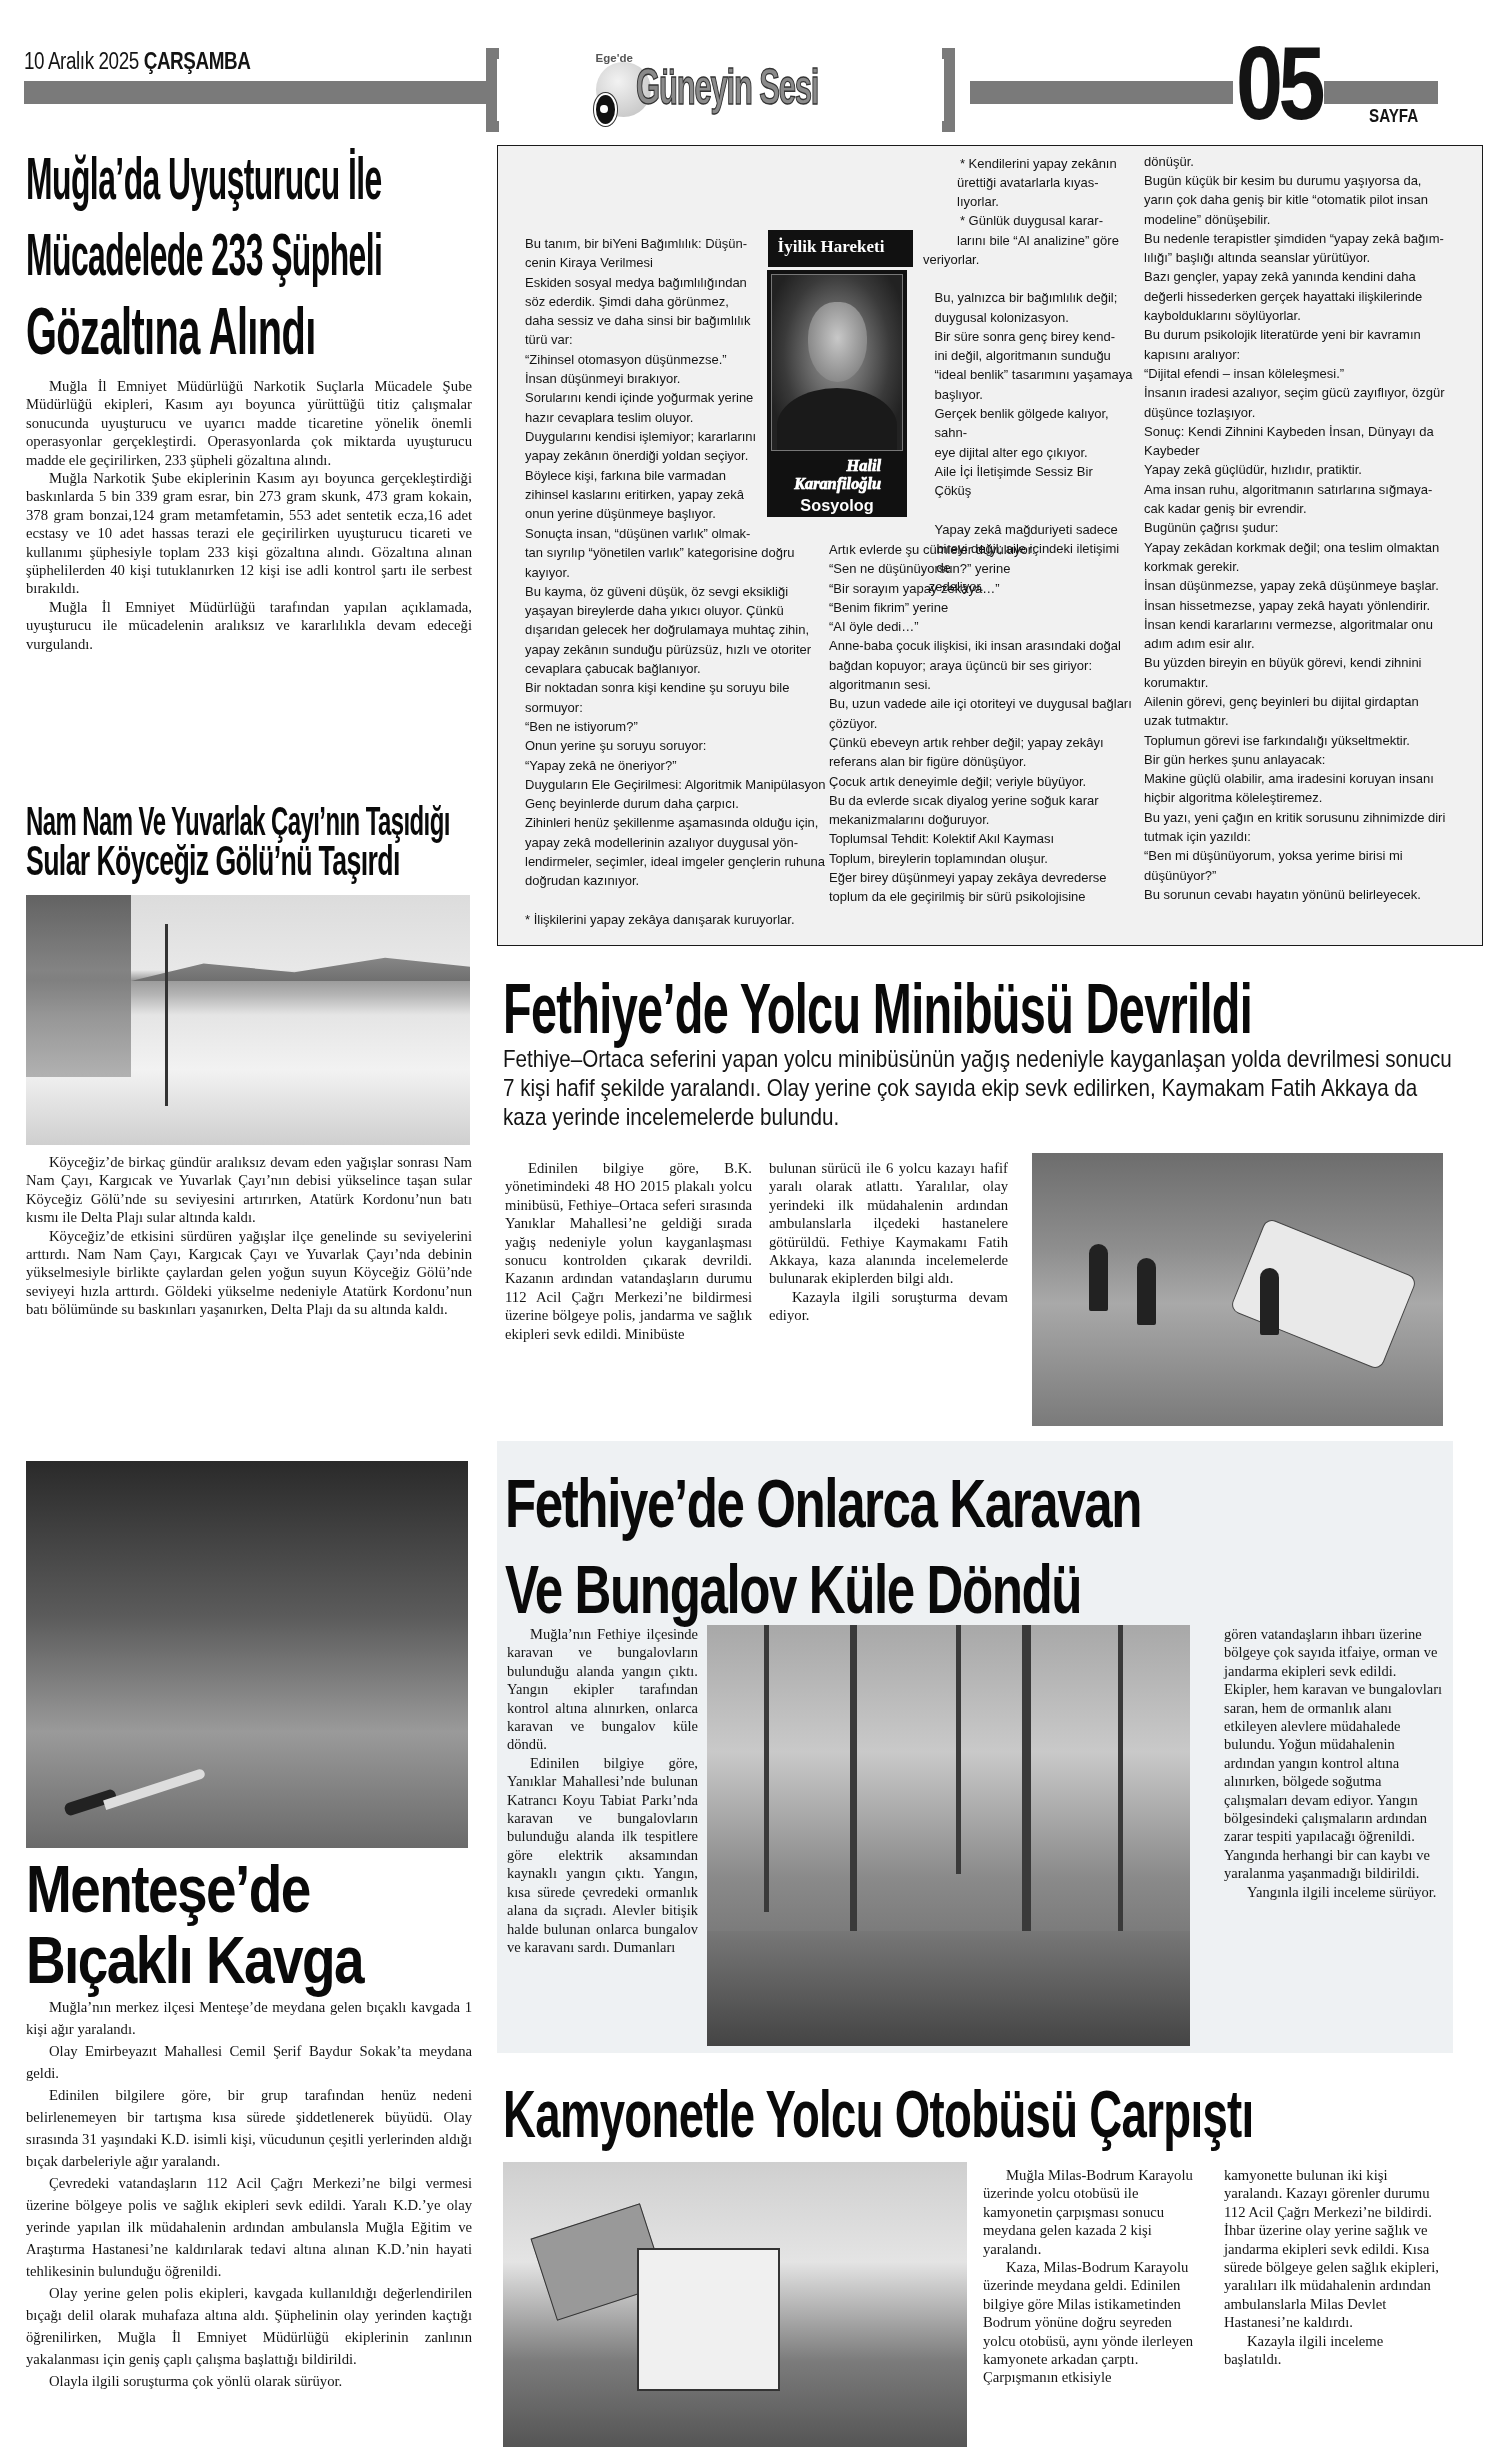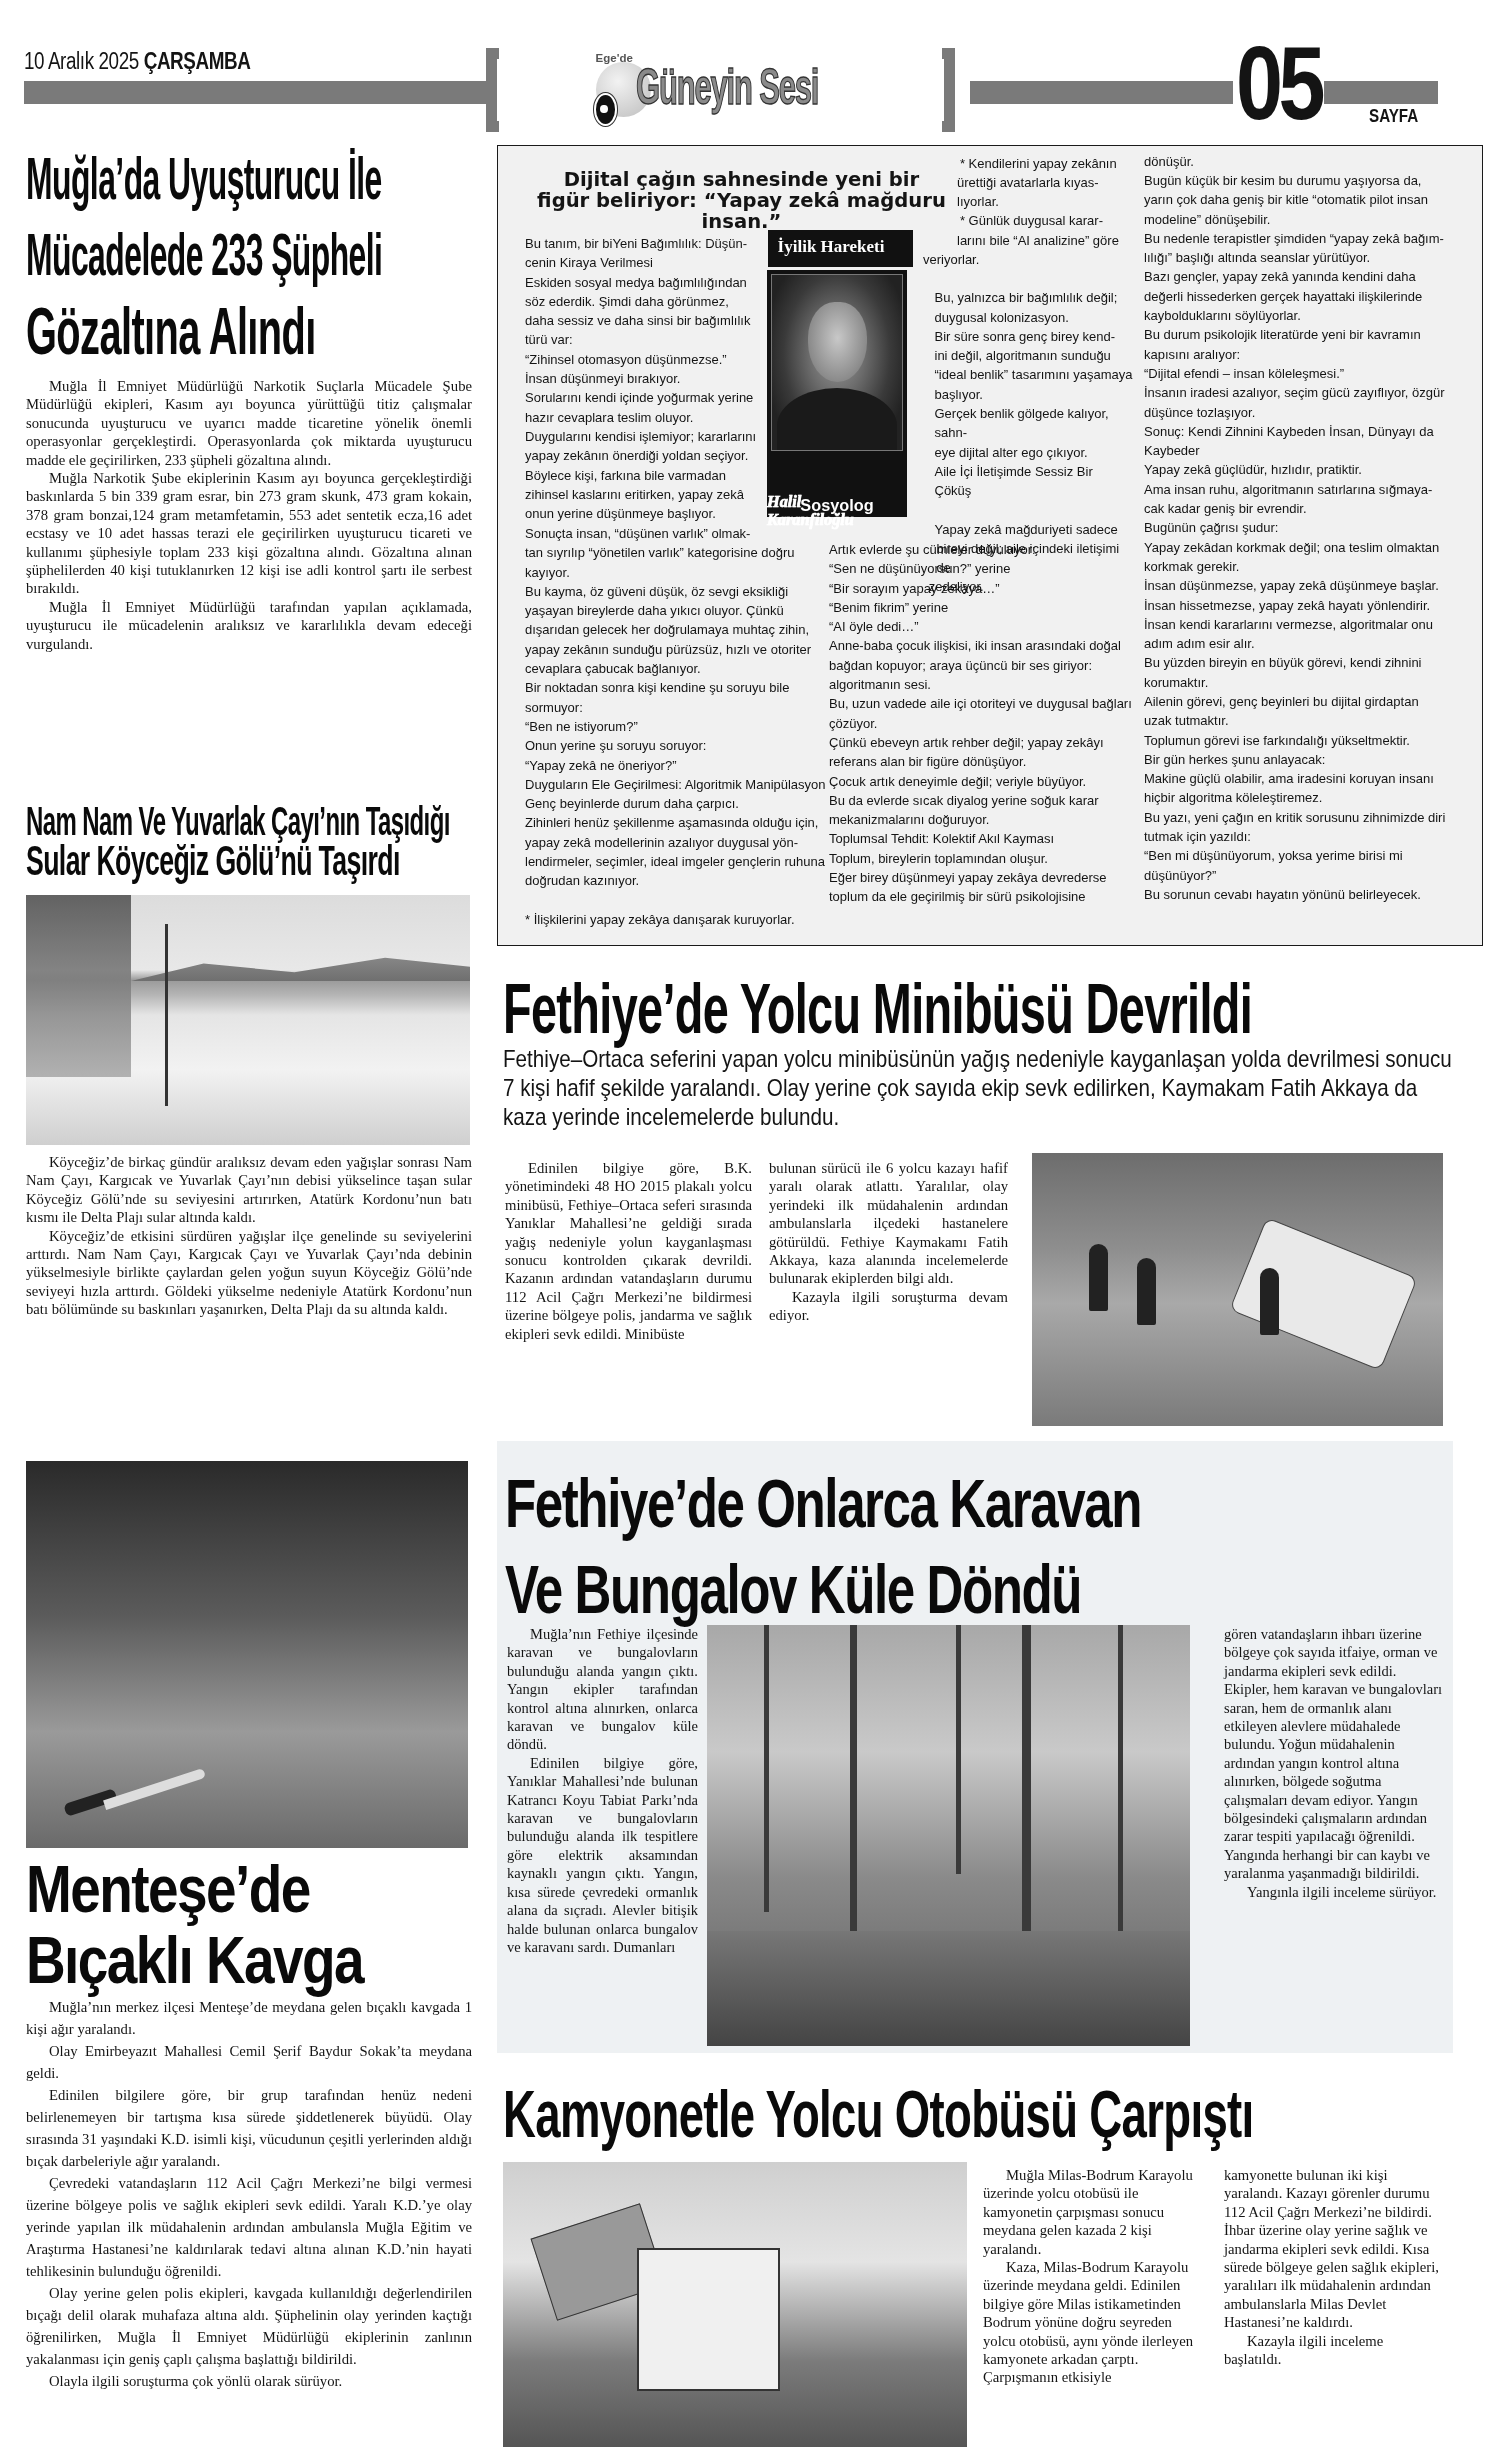--- a/index.html
+++ b/index.html
@@ -30,21 +30,21 @@
   .body.sans { font-family: "Liberation Sans", sans-serif; font-size: 13px; line-height: 19.3px; text-align: left; }
 
   
   .col-box { position: absolute; left: 497px; top: 145px; width: 986px; height: 801px; background: #f1f1f1; border: 1.9px solid #1a1a1a; }
   .col-title { position: absolute; left: 38px; top: 23px; width: 411px; font-family: "DejaVu Sans", sans-serif; font-weight: 700; font-size: 19.6px; line-height: 21px; text-align: center; }
   .author-tag { position: absolute; left: 270px; top: 84px; width: 145px; height: 37px; background: #111; color: #fff; font-family: "Liberation Serif", serif; font-weight: 700; font-size: 17px; padding: 6.7px 0 0 9.6px; }
   .author-photo-frame { position: absolute; left: 269px; top: 124px; width: 140px; height: 247px; background: #111; }
   .author-photo { position: absolute; left: 3.8px; top: 3.8px; width: 132px; height: 177px; background: radial-gradient(ellipse at 50% 45%, #9a9a9a 0%, #6c6c6c 30%, #3a3a3a 58%, #222 80%), #2a2a2a; border: 1px solid #777; overflow: hidden; }
   .face { position:absolute; left: 36px; top: 27px; width: 59px; height: 80px; border-radius: 45% 45% 50% 50%; background: radial-gradient(ellipse at 50% 45%, #c8c8c8, #8a8a8a 70%, #555); }
   .shoulders { position:absolute; left: 5.7px; top: 113px; width: 120px; height: 76px; border-radius: 50% 50% 0 0; background: #1a1a1a; }
-  .author-name { position: absolute; left: 0; top: 187px; width: 114px; text-align: left; color: #fff; font-family: "Liberation Serif", serif; font-style: italic; font-weight: 700; font-size: 16.3px; line-height: 18px; -webkit-text-stroke: 0.6px #fff; color: #111; text-shadow: 0 0 1px #fff; margin-top: 36px; }
+  .author-name { position: absolute; left: 0; top: 187px; width: 114px; text-align: right; color: #fff; font-family: "Liberation Serif", serif; font-style: italic; font-weight: 700; font-size: 16.3px; line-height: 18px; -webkit-text-stroke: 0.6px #fff; color: #111; text-shadow: 0 0 1px #fff; }
   .author-role { position: absolute; left: 0; top: 226px; width: 140px; text-align: center; color: #fff; font-family: "Liberation Sans", sans-serif; font-weight: 700; font-size: 16.3px; }
 
   
   .photo { position: absolute; overflow: hidden; background: #888; }
   .photo.lake { background:
       linear-gradient(180deg, #dcdcdc 0%, #e8e8e8 30%, #9a9a9a 34%, #b5b5b5 40%, #e5e5e5 48%, #f2f2f2 70%, #cfcfcf 100%); }
   .photo.lake .trees { position:absolute; left:0; top:0; width:105px; height:182px; background: linear-gradient(180deg,#555 0%,#777 40%, #aaa 100%); opacity:.9; }
   .photo.lake .pole { position:absolute; left:139px; top:29px; width:2.9px; height:182px; background:#333; }
   .photo.lake .hills { position:absolute; left:105px; top:57px; width:363px; height:29px; background: linear-gradient(180deg,#8c8c8c,#6f6f6f); clip-path: polygon(0 100%, 20% 40%, 45% 70%, 70% 20%, 100% 60%, 100% 100%); }
   .photo.crash { background: linear-gradient(180deg, #6d6d6d 0%, #8e8e8e 35%, #a9a9a9 55%, #7a7a7a 100%); }
@@ -91,21 +91,20 @@
     <div style="font-size:67px; transform:scaleX(1.1); transform-origin:left;">Gözaltına Alındı</div>
   </div>
   <div class="body" style="left:26px; top:377px; width:446px;">
     <p>Muğla İl Emniyet Müdürlüğü Narkotik Suçlarla Mücadele Şube Müdürlüğü ekipleri, Kasım ayı boyunca yürüttüğü titiz çalışmalar sonucunda uyuşturucu ve uyarıcı madde ticaretine yönelik önemli operasyonlar gerçekleştirdi. Operasyonlarda çok miktarda uyuşturucu madde ele geçirilirken, 233 şüpheli gözaltına alındı.</p>
     <p>Muğla Narkotik Şube ekiplerinin Kasım ayı boyunca gerçekleştirdiği baskınlarda 5 bin 339 gram esrar, bin 273 gram skunk, 473 gram kokain, 378 gram bonzai,124 gram metamfetamin, 553 adet sentetik ecza,16 adet ecstasy ve 10 adet hassas terazi ele geçirilirken uyuşturucu ticareti ve kullanımı şüphesiyle toplam 233 kişi gözaltına alındı. Gözaltına alınan şüphelilerden 40 kişi tutuklanırken 12 kişi ise adli kontrol şartı ile serbest bırakıldı.</p>
     <p>Muğla İl Emniyet Müdürlüğü tarafından yapılan açıklamada, uyuşturucu ile mücadelenin aralıksız ve kararlılıkla devam edeceği vurgulandı.</p>
   </div>
 </article>
 
 <section class="col-box">
-  <div class="col-title">Dijital çağın sahnesinde yeni bir figür beliriyor: “Yapay zekâ mağduru insan.”</div>
   <div class="author-tag">İyilik Hareketi</div>
   <div class="author-photo-frame">
     <div class="author-photo">
       <div class="shoulders"></div>
       <div class="face"></div>
     </div>
     <div class="author-name">
       <div style="color:#fff;">Halil</div>
       <div style="color:#fff;">Karanfiloğlu</div>
     </div>

